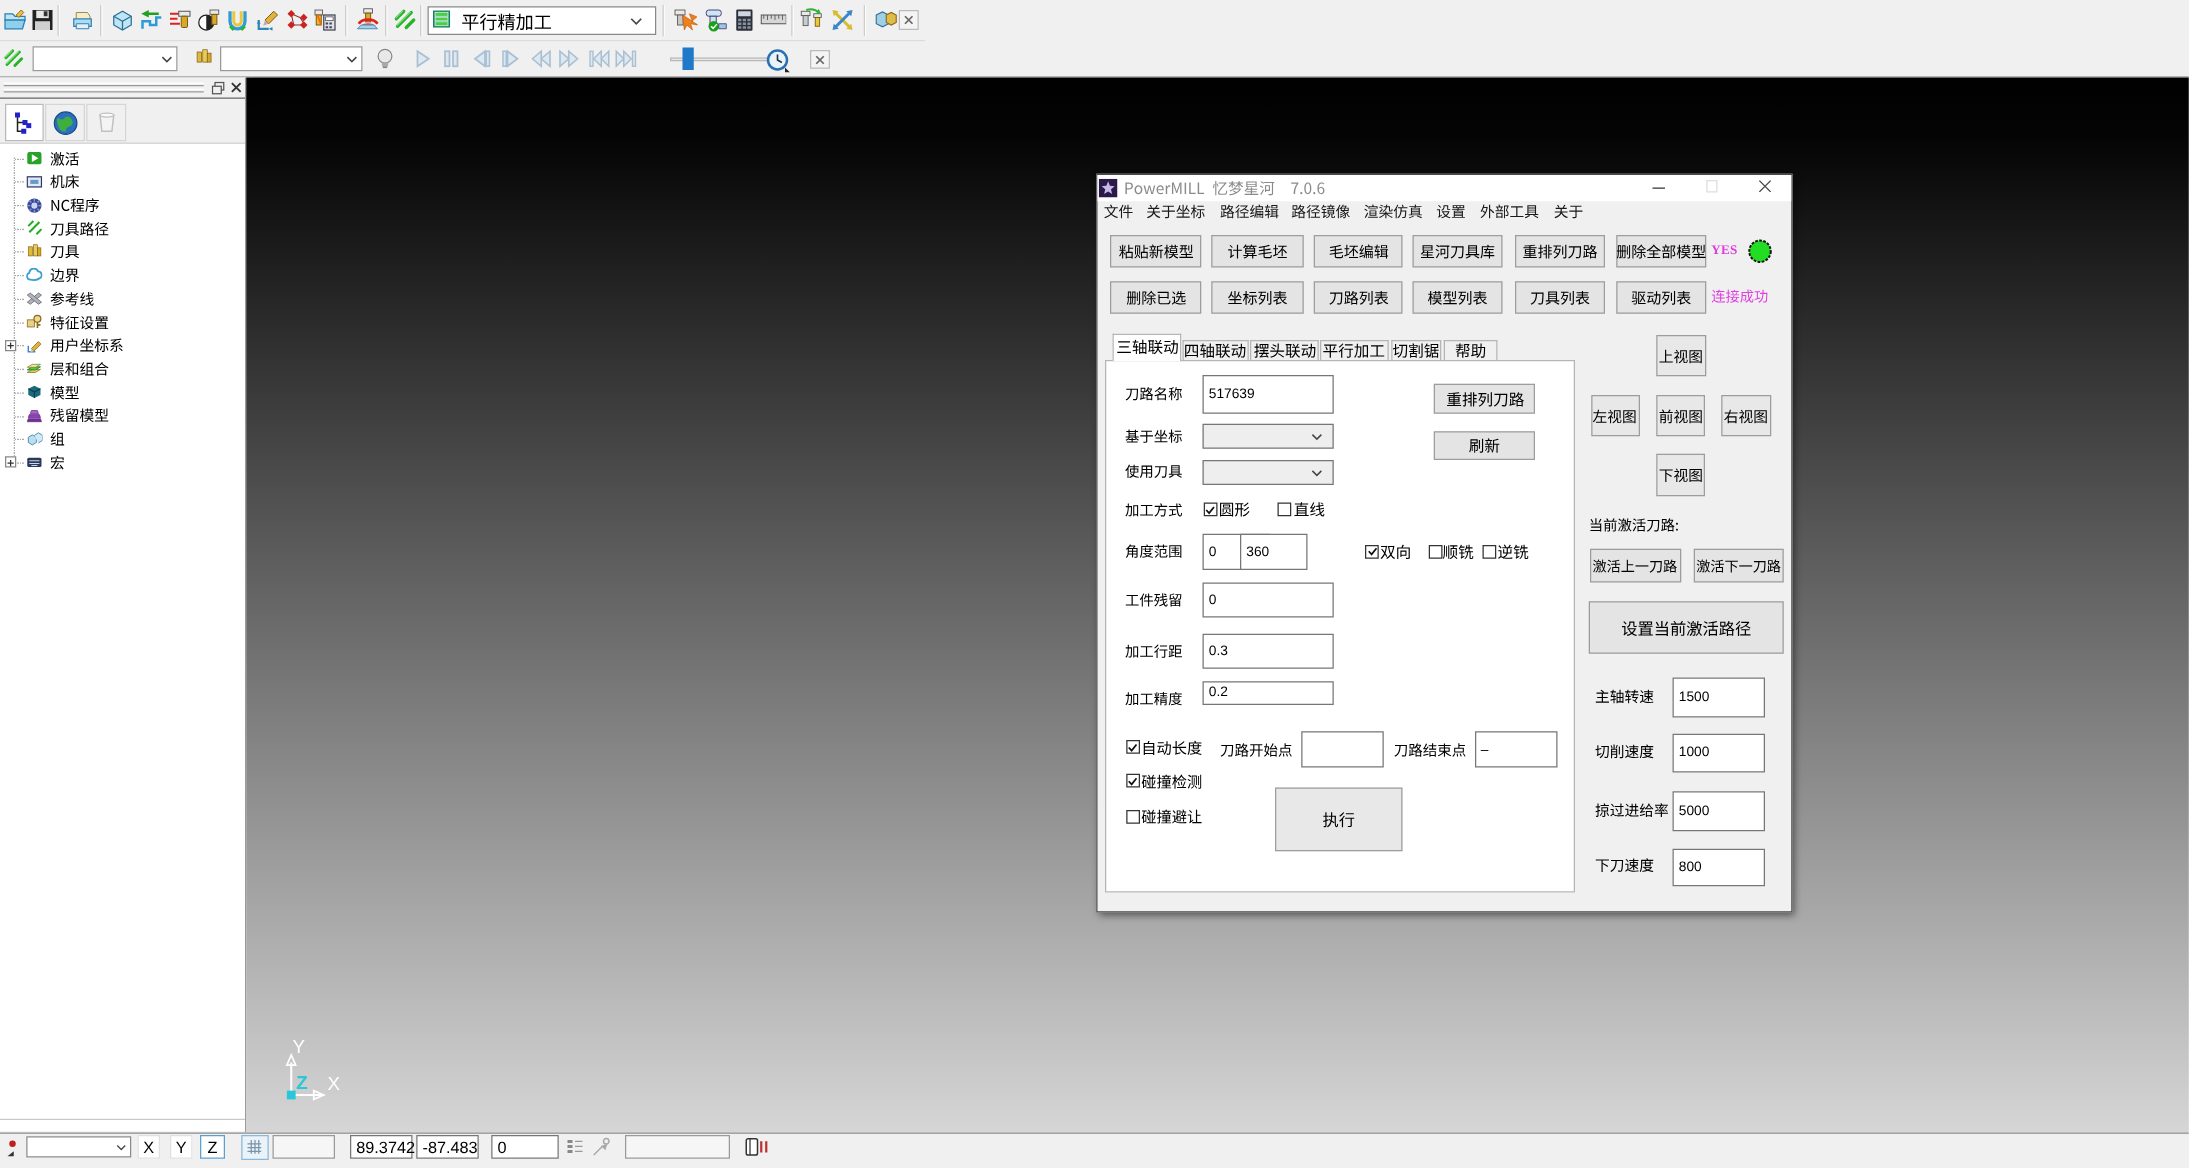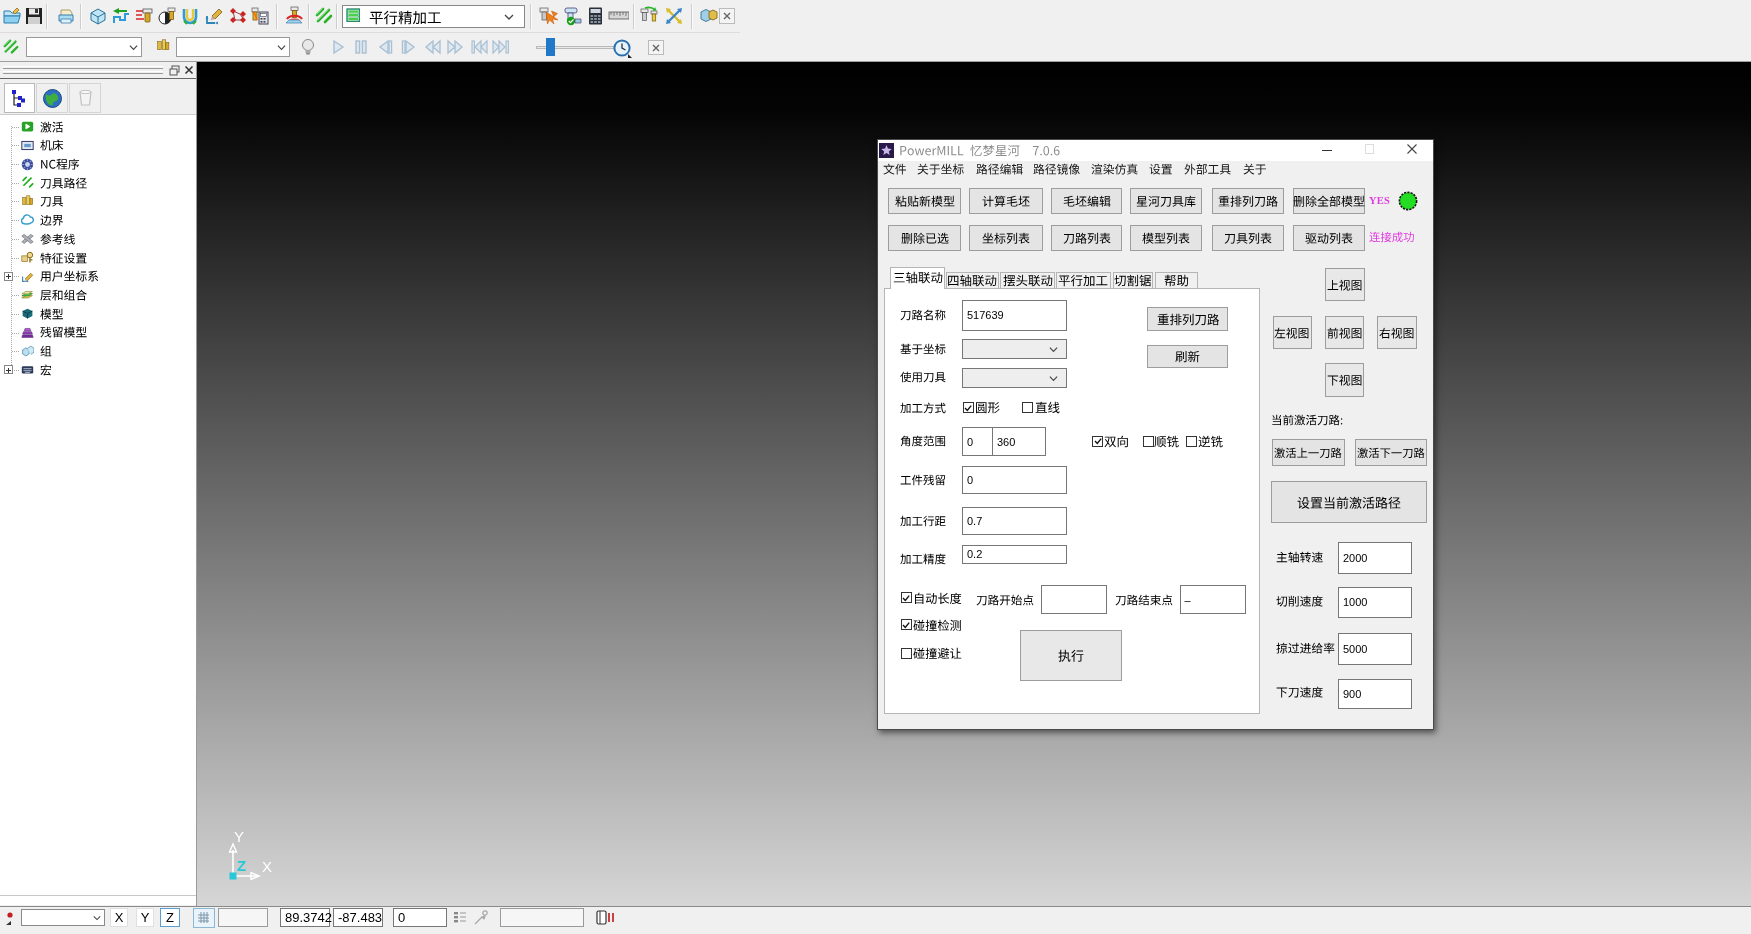--- a/index.html
+++ b/index.html
@@ -1047,21 +1047,21 @@
     </g>
   </svg>
 <div class="a" style="left:1186.4px;top:435.8px;width:11px;height:11px;border:1.3px solid #333;background:#fff"></div>
 <svg class="t " style="left:1198.0px;top:434.8px;width:25.0px;height:16.2px" viewBox="0 0 25.0 16.2">
     <g transform="translate(0,11.25) scale(0.01250,-0.01250)" fill="#000">
       <use href="#cY" x="0"></use>
       <use href="#de" x="1000"></use>
     </g>
   </svg>
 <div class="inp" style="left:962.0px;top:466.4px;width:104.5px;height:27.8px;font-size:11px">0</div>
-<div class="inp" style="left:962.0px;top:506.8px;width:104.5px;height:28.2px;font-size:11px">0.7</div>
+<div class="inp" style="left:962.0px;top:506.8px;width:104.5px;height:28.2px;font-size:11px">0.3</div>
 <div class="inp" style="left:962.0px;top:544.8px;width:104.5px;height:19px;font-size:11px">0.2</div>
 <div class="a" style="left:900.6px;top:592.4px;width:11px;height:11px;border:1.3px solid #333;background:#fff"></div>
 <svg class="a" style="left:901.1px;top:592.9px;width:10px;height:10px" viewBox="0 0 10 10">
     <path d="M2 5 l2.3 2.5 L8.2 2.6" stroke="#111" stroke-width="1.4" fill="none"></path>
   </svg>
 <svg class="t " style="left:913.0px;top:591.7px;width:48.8px;height:15.9px" viewBox="0 0 48.8 15.9">
     <g transform="translate(0,10.98) scale(0.01220,-0.01220)" fill="#000">
       <use href="#cF" x="0"></use>
       <use href="#W" x="1000"></use>
       <use href="#dh" x="2000"></use>
@@ -1220,21 +1220,21 @@
     </g>
   </svg>
 <svg class="t " style="left:1276.4px;top:550.9px;width:47.2px;height:15.3px" viewBox="0 0 47.2 15.3">
     <g transform="translate(0,10.62) scale(0.01180,-0.01180)" fill="#000">
       <use href="#D" x="0"></use>
       <use href="#cS" x="1000"></use>
       <use href="#cR" x="2000"></use>
       <use href="#da" x="3000"></use>
     </g>
   </svg>
-<div class="inp" style="left:1338.0px;top:542.4px;width:74.0px;height:31.8px;font-size:11px">2000</div>
+<div class="inp" style="left:1338.0px;top:542.4px;width:74.0px;height:31.8px;font-size:11px">1500</div>
 <svg class="t " style="left:1276.4px;top:594.9px;width:47.2px;height:15.3px" viewBox="0 0 47.2 15.3">
     <g transform="translate(0,10.62) scale(0.01180,-0.01180)" fill="#000">
       <use href="#N" x="0"></use>
       <use href="#R" x="1000"></use>
       <use href="#da" x="2000"></use>
       <use href="#bA" x="3000"></use>
     </g>
   </svg>
 <div class="inp" style="left:1338.0px;top:586.5px;width:74.0px;height:31.8px;font-size:11px">1000</div>
 <svg class="t " style="left:1276.4px;top:641.9px;width:59.0px;height:15.3px" viewBox="0 0 59.0 15.3">
@@ -1248,21 +1248,21 @@
   </svg>
 <div class="inp" style="left:1338.0px;top:633.2px;width:74.0px;height:31.8px;font-size:11px">5000</div>
 <svg class="t " style="left:1276.4px;top:685.9px;width:47.2px;height:15.3px" viewBox="0 0 47.2 15.3">
     <g transform="translate(0,10.62) scale(0.01180,-0.01180)" fill="#000">
       <use href="#C" x="0"></use>
       <use href="#M" x="1000"></use>
       <use href="#da" x="2000"></use>
       <use href="#bA" x="3000"></use>
     </g>
   </svg>
-<div class="inp" style="left:1338.0px;top:678.7px;width:74.0px;height:30.2px;font-size:11px">900</div>
+<div class="inp" style="left:1338.0px;top:678.7px;width:74.0px;height:30.2px;font-size:11px">800</div>
 <div class="a" style="left:0;top:906px;width:1751px;height:28px;background:#f0f0f0;border-top:1px solid #8a8a8a"></div>
 <svg class="a" style="left:3px;top:909px;width:17px;height:17px" viewBox="0 0 17 17">
     <circle cx="7" cy="6" r="2.6" fill="#c02020"></circle>
     <path d="M3 16 l5-4 v4z" fill="#333"></path>
   </svg>
 <div class="a" style="left:21px;top:909px;width:84px;height:17px;background:#fff;border:1px solid #8a8a8a"></div>
 <svg class="a" style="left:92px;top:914px;width:10px;height:8px" viewBox="0 0 12 10">
     <path d="M2 3 l4 4 4-4" stroke="#444" stroke-width="1.3" fill="none"></path>
   </svg>
 <div class="a" style="left:110px;top:908px;width:18px;height:19px;background:#fff;border:1px solid #e0e0e0;font-size:13px;color:#000;text-align:center;line-height:17px">X</div>

